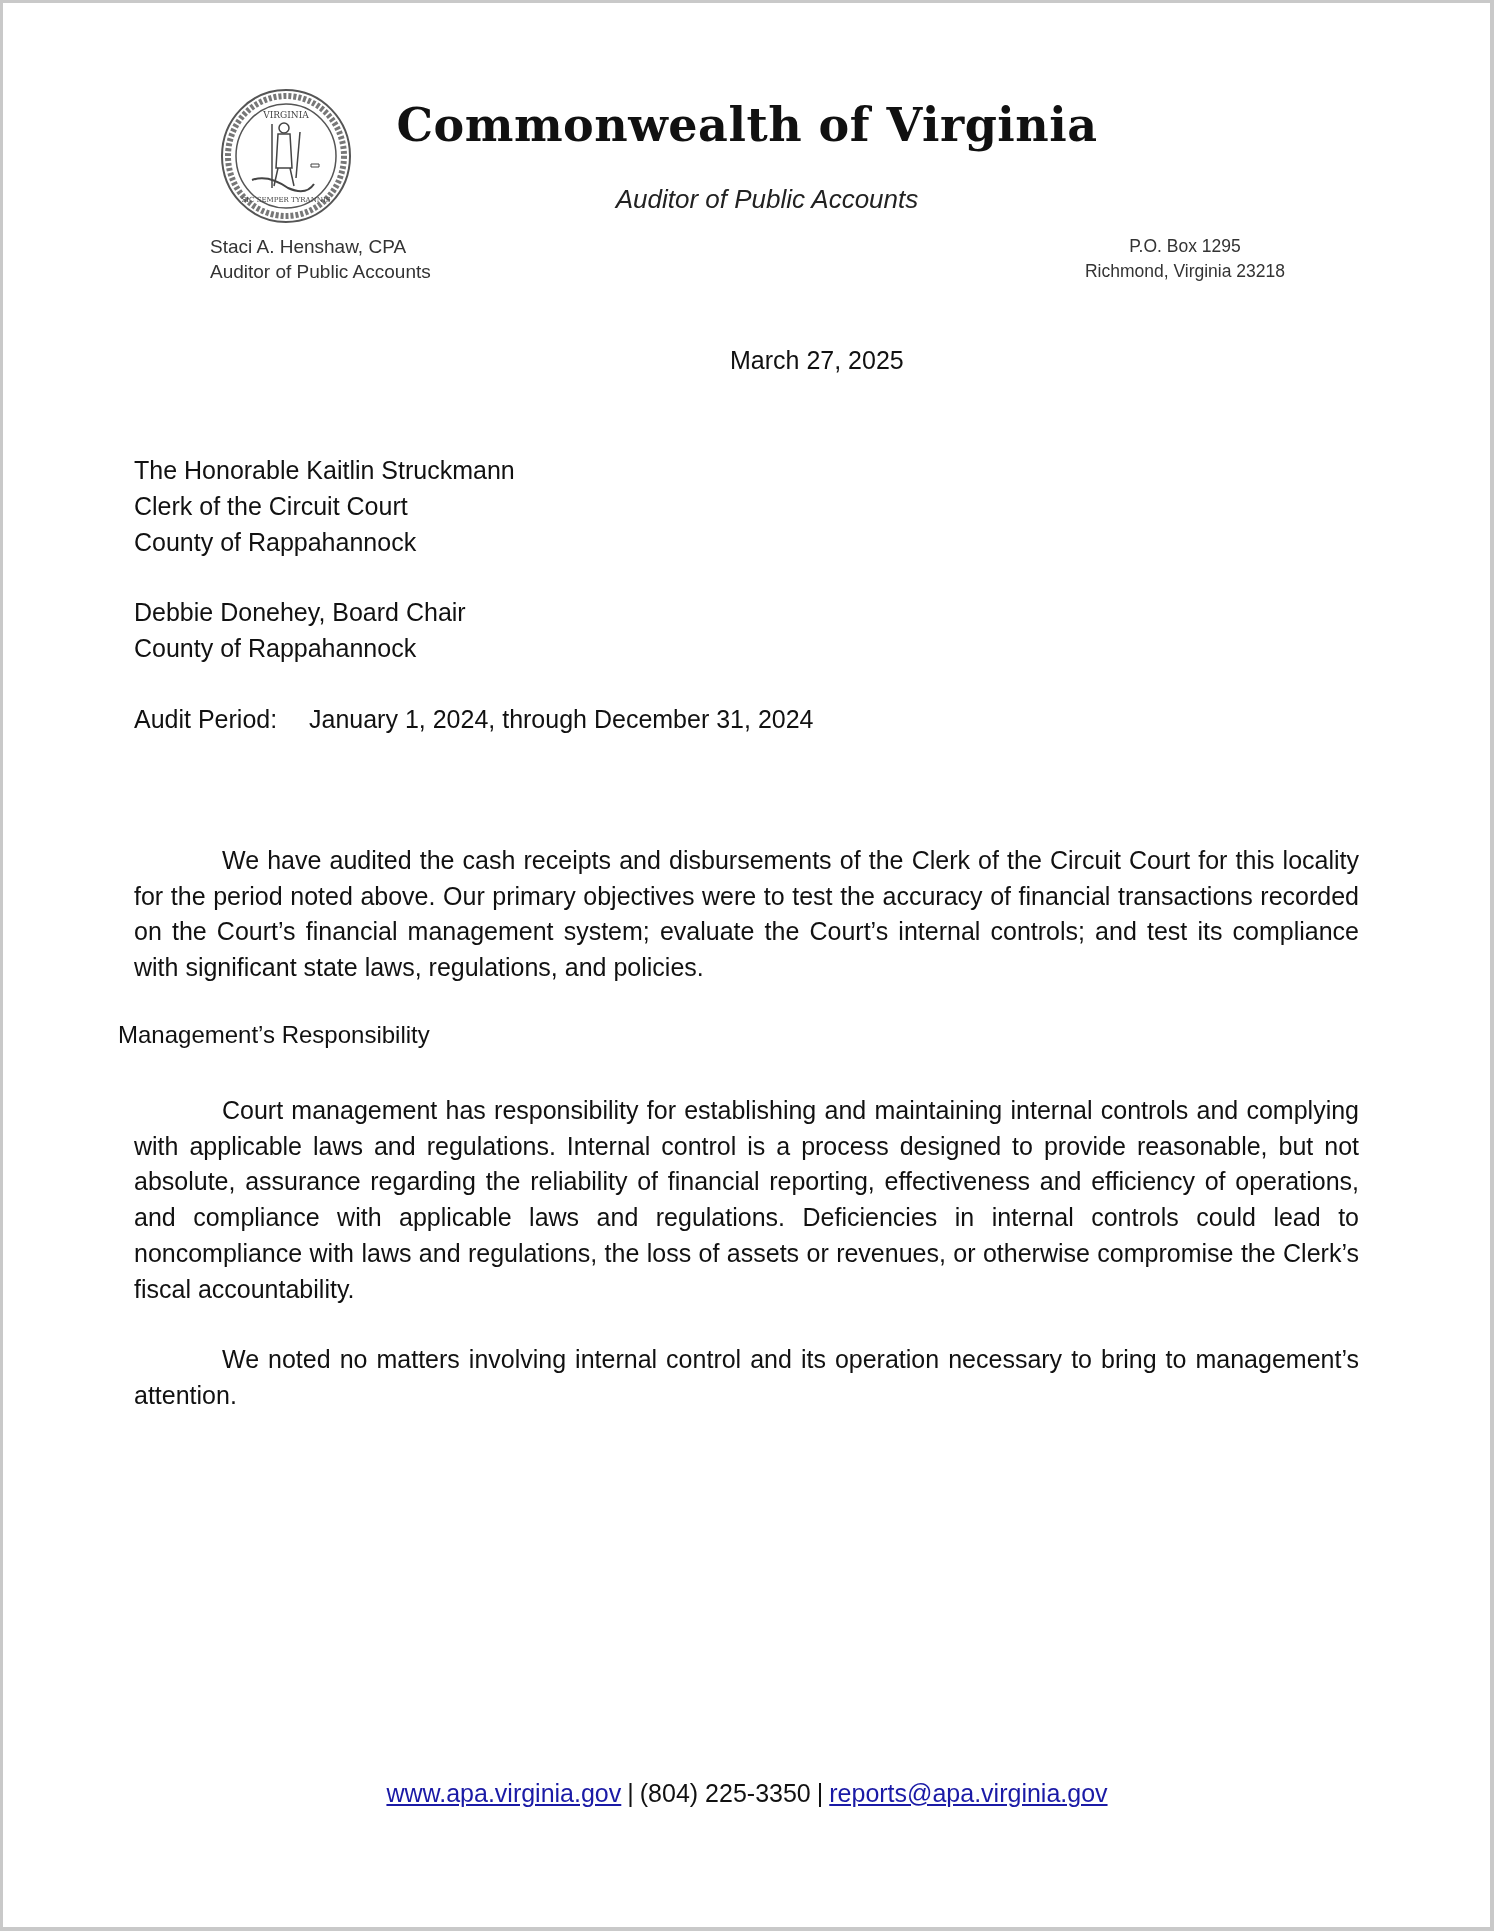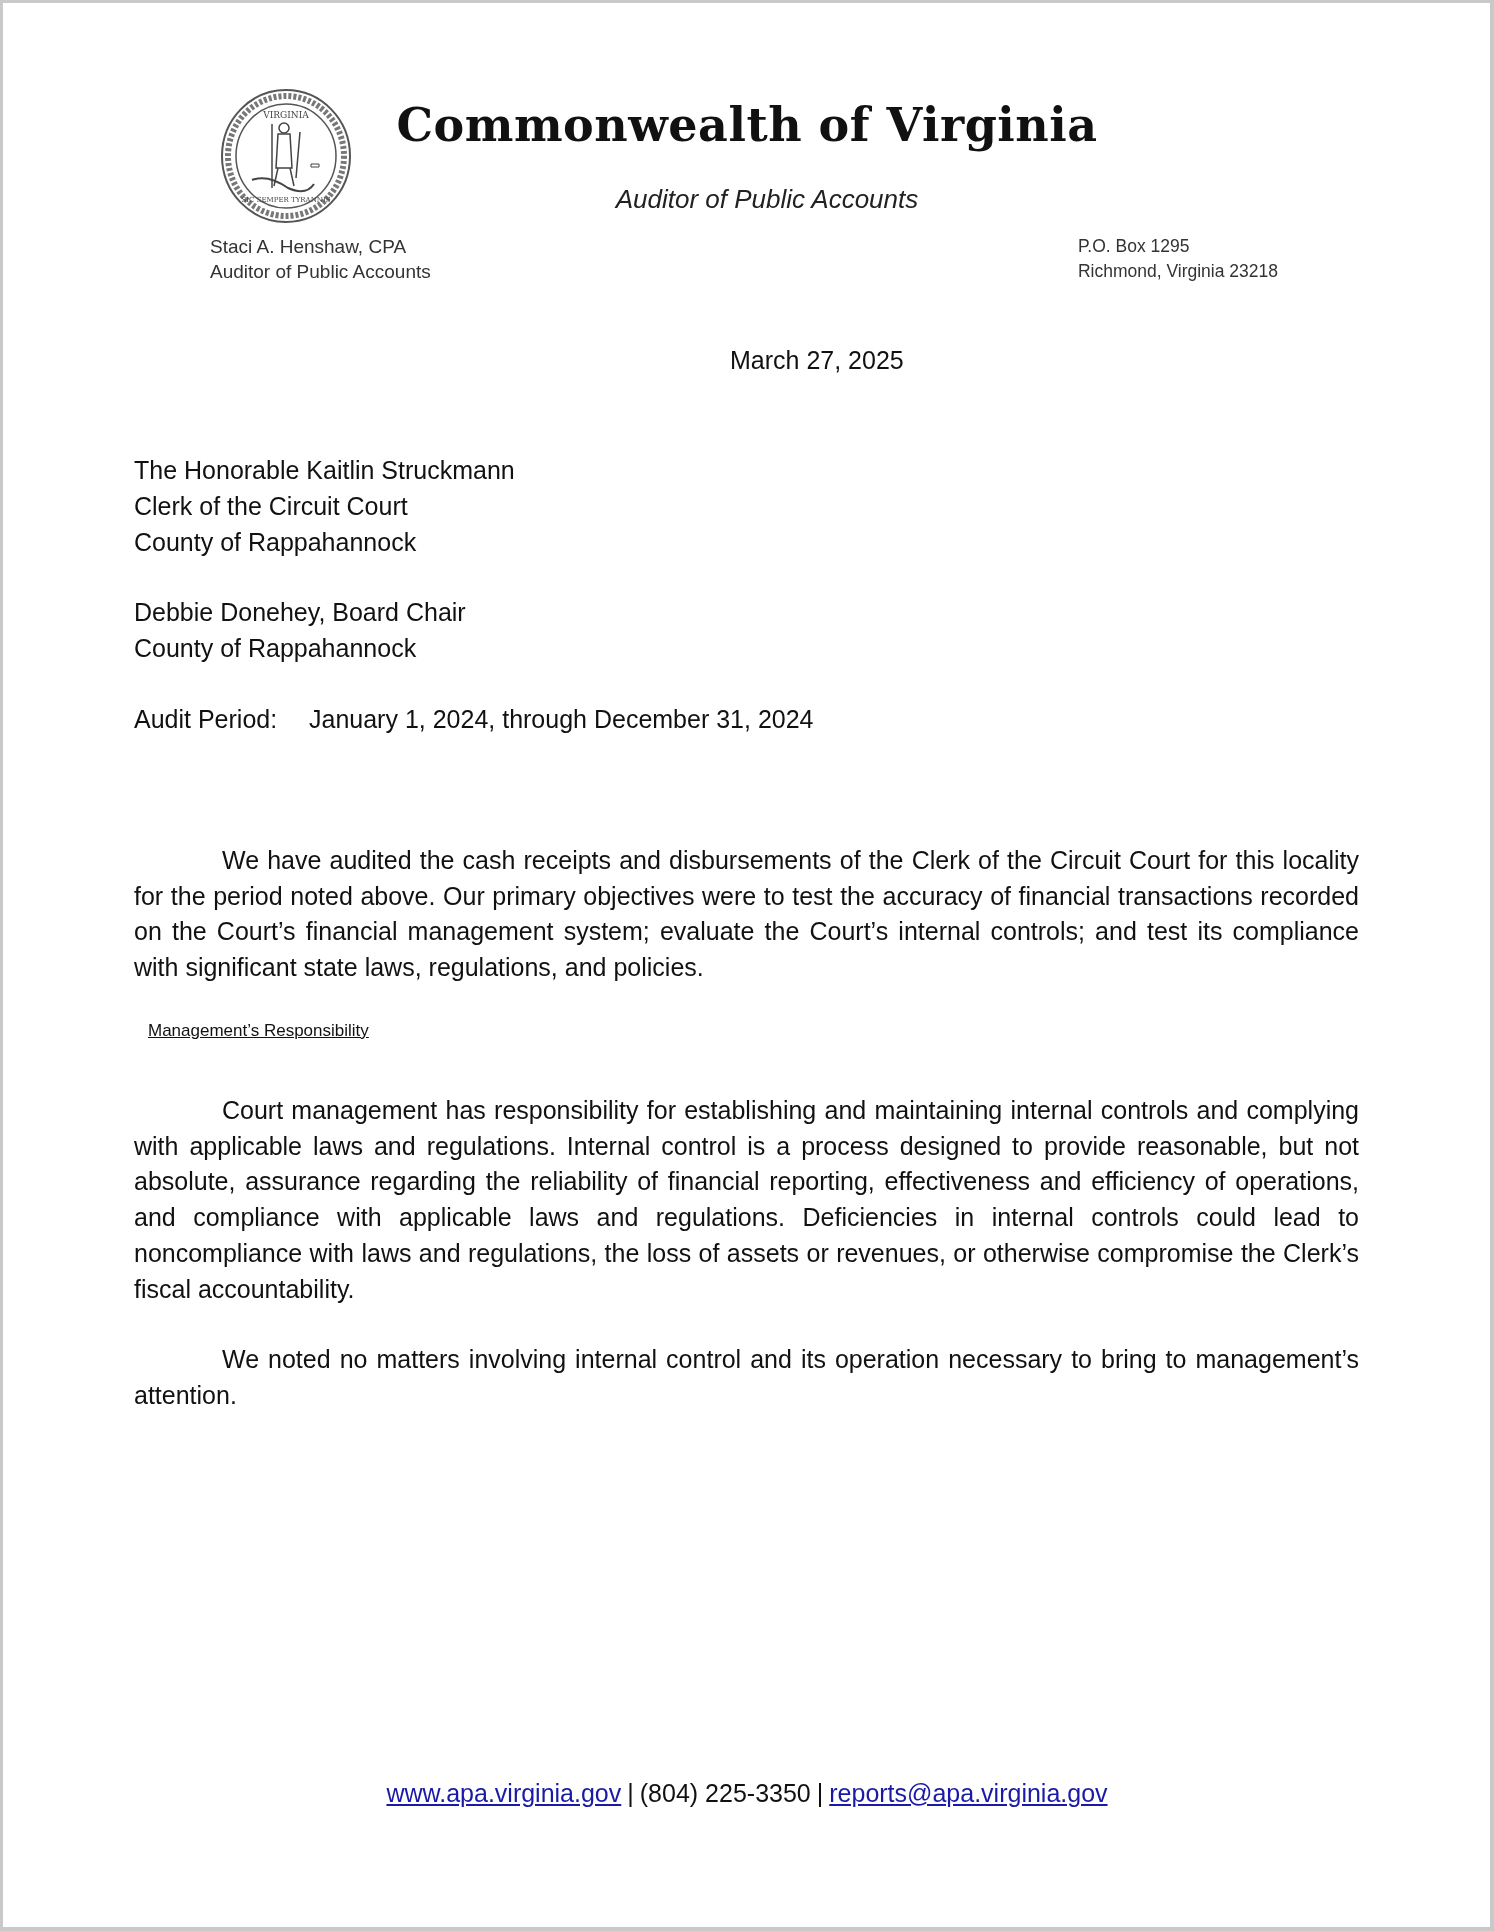--- a/index.html
+++ b/index.html
@@ -38,22 +38,22 @@
     padding-left: 40px;
     font-style: italic;
     font-size: 26px;
     color: #222;
   }
   .hdr-left {
     position: absolute; left: 210px; top: 234px;
     font-size: 19px; line-height: 25px; color: #333;
   }
   .hdr-right {
-    position: absolute; right: 216px; top: 234px;
-    text-align: left;
+    position: absolute; right: 209px; top: 234px;
+    text-align: center;
     font-size: 17.5px; line-height: 25px; color: #333;
   }
   .date {
     position: absolute; left: 730px; top: 346px;
     font-size: 25px; color: #111;
   }
   .block {
     position: absolute; left: 134px;
     font-size: 25px; line-height: 36px;
   }
@@ -63,22 +63,22 @@
   .audit { top: 701px; }
   .audit .lbl { display: inline-block; width: 175px; }
   .body-text {
     position: absolute; left: 134px; width: 1225px;
     font-size: 25px; line-height: 35.7px;
     text-align: justify;
   }
   .body-text p { margin: 0; text-indent: 88px; }
   .para1 { top: 843px; }
   .heading {
-    position: absolute; left: 148px; top: 1021px;
-    font-size: 17px; text-decoration: underline;
+    position: absolute; left: 118px; top: 1021px;
+    font-size: 24px; 
   }
   .para2 { top: 1093px; }
   .para3 { top: 1342px; }
   .footer {
     position: absolute; left: 0; right: 0; top: 1779px;
     text-align: center;
     font-size: 25px; color: #111;
   }
   .footer a { color: #1a1aa6; text-decoration: underline; }
   .footer .sep { padding: 0 6px; }

